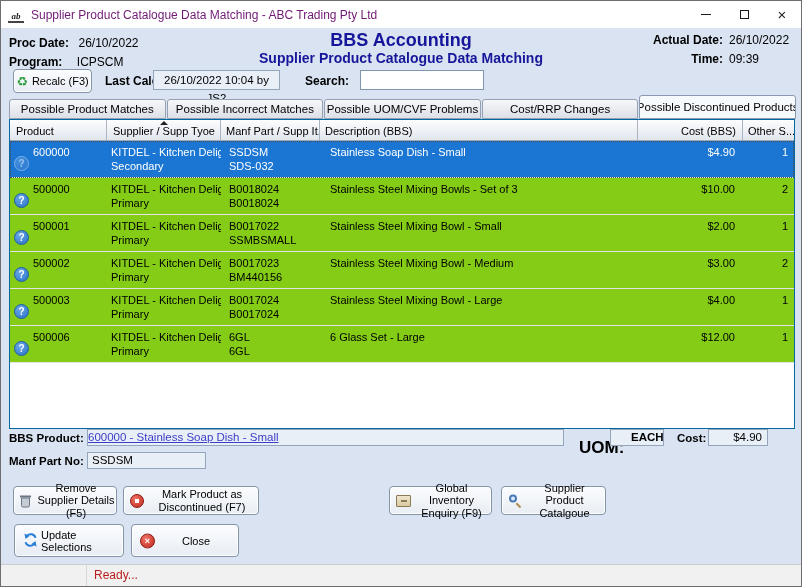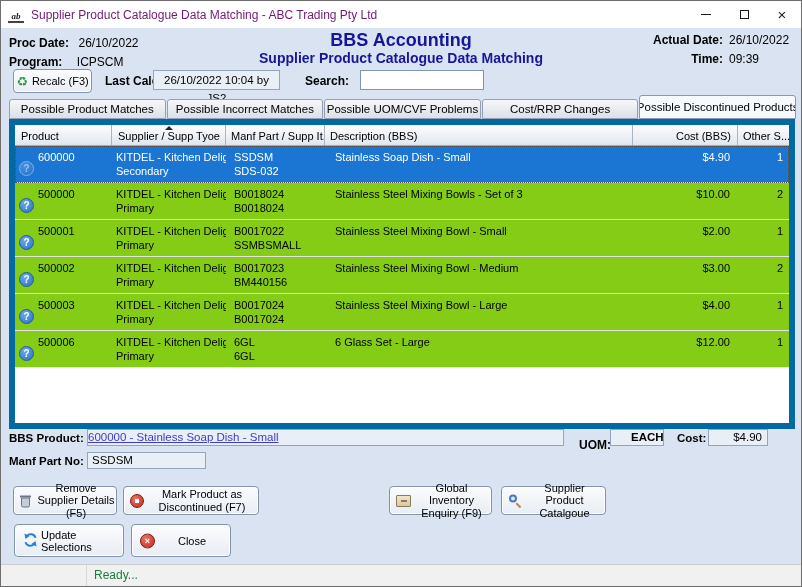--- a/index.html
+++ b/index.html
@@ -41,21 +41,21 @@
   .search-label { left:304px; top:46px; }
   .search-input { left:359px; top:42px; width:124px; height:20px; border:1px solid #7f96ad; background:#fff;
                   font-size:11.5px; font-family:"Liberation Sans", sans-serif; padding:0 3px; }
   
   .tabbar { left:8px; top:67px; width:788px; height:24px; display:flex; align-items:flex-end; }
   .tab { flex:1; height:20px; background:linear-gradient(#f6f7f9,#dce0e7); border:1px solid #95a1b3;
          border-radius:3px 3px 0 0; margin-right:1px; display:flex; align-items:center; justify-content:center;
          font-size:11.5px; color:#000; white-space:nowrap; overflow:hidden; }
   .tab.active { height:24px; background:#f7fafd; border-color:#8a99b0; font-size:11.5px; }
   
-  .table { left:8px; top:91px; width:786px; height:310px; background:#ffffff; border:6px solid #0369a1; overflow:hidden; }
+  .table { left:8px; top:91px; width:786px; height:310px; background:#ffffff; border:1px solid #0369a1; overflow:hidden; }
   .thead { display:grid; grid-template-columns:97px 114px 99px 1fr 105px 51px; height:21px;
            background:linear-gradient(#fdfdfe,#e1e6ee); border-bottom:1px solid #9eaabb; }
   .th { position:relative; border-right:1px solid #aab4c2; font-size:11px; padding:5px 4px 0 5px;
         white-space:nowrap; overflow:hidden; }
   .th:last-child { border-right:none; }
   .th.num { text-align:right; padding-right:6px; }
   .sort-asc { position:absolute; top:1px; left:50%; transform:translateX(-50%); width:0; height:0;
               border-left:4px solid transparent; border-right:4px solid transparent; border-bottom:4px solid #222; }
   .trow { position:relative; display:grid; grid-template-columns:97px 114px 99px 1fr 105px 51px; height:37px;
           border-bottom:1px solid #e4e4e4; font-size:11px; background:#84cc16; color:#000; }
@@ -69,52 +69,52 @@
   .c-other { text-align:right; padding-right:6px; }
   .qicon { position:absolute; left:4px; top:15px; width:15px; height:15px; border-radius:50%;
            background:radial-gradient(circle at 35% 30%, #6aa9e8, #2a72c8); border:1px solid #1d5da8;
            color:#fff; font-size:10px; font-weight:bold; display:flex; align-items:center; justify-content:center; }
   .qicon::after { content:"?"; }
   .trow.selected .qicon { opacity:.55; border-color:#cfe2f5; }
   
   .bbs-label  { left:8px;  top:404px; font-size:11.5px; }
   .bbs-box    { left:86px; top:401px; width:477px; height:17px; line-height:15px; }
   .bbs-link { color:#3c3cc8; text-decoration:underline; font-size:11.5px; }
-  .uom-label  { left:578px; top:404px; font-size:12px;margin-top:6px; }
+  .uom-label  { left:578px; top:404px; font-size:17px;margin-top:6px; }
   .uom-box    { left:609px; top:401px; width:54px; height:17px; line-height:15px; padding-left:20px;font-weight:bold; }
   .cost-label { left:676px; top:404px; font-size:11.5px; }
   .cost-box   { left:707px; top:401px; width:60px; height:17px; line-height:15px; text-align:right; padding-right:5px; }
   .manf-label { left:8px;  top:427px; font-size:11.5px; }
   .manf-box   { left:86px; top:424px; width:119px; height:17px; line-height:15px; padding-left:4px; }
   
   .act { height:29px; padding-left:22px; justify-content:center; text-align:center; line-height:12.5px; position:absolute; }
   .act .ic { position:absolute; left:6px; top:50%; transform:translateY(-50%); }
   .btn-remove { left:12px;  top:458px; width:104px; }
   .btn-mark   { left:122px; top:458px; width:136px; }
   .btn-global { left:388px; top:458px; width:103px; }
   .btn-cat    { left:500px; top:458px; width:105px; }
   .btn-update { left:13px;  top:496px; width:110px; height:33px; padding-left:26px; justify-content:center; }
-  .btn-close  { left:130px; top:496px; width:100px; height:33px; padding-left:22px; justify-content:center; }
+  .btn-close  { left:130px; top:496px; width:108px; height:33px; padding-left:22px; justify-content:center; }
   .btn-update .ic, .btn-close .ic { position:absolute; left:8px; top:50%; transform:translateY(-50%); }
   
   .ico-trash { width:11px; height:13px; position:relative; }
   .ico-trash .bin { position:absolute; left:1px; top:3px; width:9px; height:10px; background:#c6ccd4; border:1px solid #6b7684; border-radius:0 0 2px 2px; }
   .ico-trash .lid { position:absolute; left:0; top:1px; width:11px; height:2px; background:#6b7684; }
   .ico-reddot { width:14px; height:14px; border-radius:50%; background:radial-gradient(circle at 35% 30%, #ef7366, #c0281c); border:1px solid #8e1710; position:relative; }
   .ico-reddot::after { content:""; position:absolute; left:4px; top:4px; width:4px; height:4px; background:#fff; }
   .ico-drawer { width:15px; height:12px; background:linear-gradient(#efe6cf,#d9c9a2); border:1px solid #8a7a55; border-radius:1px; position:relative; }
   .ico-drawer::after { content:""; position:absolute; left:4px; top:4px; width:6px; height:2px; background:#8a7a55; }
   .ico-mag { width:15px; height:15px; position:relative; }
   .ico-mag .lens { position:absolute; left:1px; top:1px; width:8px; height:8px; border:2px solid #4a7ab5; border-radius:50%; background:#d8eafc; }
   .ico-mag .handle { position:absolute; left:9px; top:9px; width:6px; height:2px; background:#b08d4f; transform:rotate(45deg); transform-origin:0 0; }
   .ico-xcircle { width:15px; height:15px; border-radius:50%; background:radial-gradient(circle at 35% 30%, #ef7366, #c0281c); border:1px solid #8e1710; color:#fff; font-size:9px; font-weight:bold; display:flex; align-items:center; justify-content:center; }
   .ico-xcircle::after { content:"\00d7"; }
   
   .statusbar { position:absolute; left:0; right:0; bottom:0; height:22px; background:#f1f1f1;
-               border-top:1px solid #cccccc; display:flex; font-size:12px; color:#15803d; }
+               border-top:1px solid #cccccc; display:flex; font-size:12px; color:#b91c1c; }
   .status-cell-grip { width:86px; border-right:1px solid #d8d8d8; }
   .status-cell-text { flex:1; padding:3px 0 0 7px; }
 </style>
 </head>
 <body>
 
 <div class="window">
 
   <div class="titlebar">
     <span class="app-icon">ab</span>

